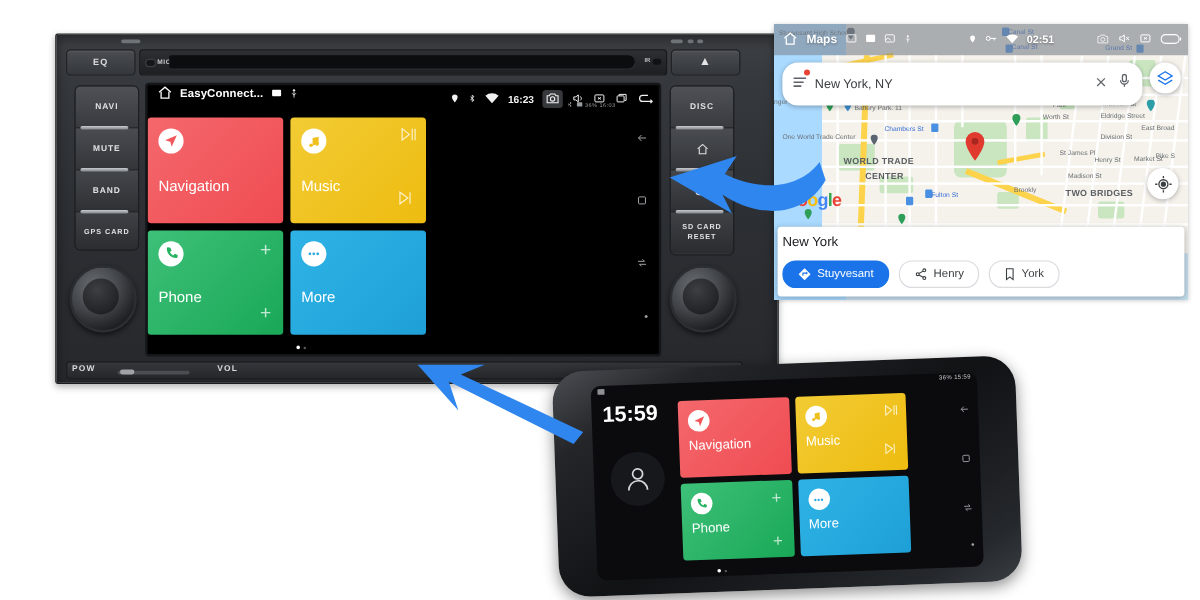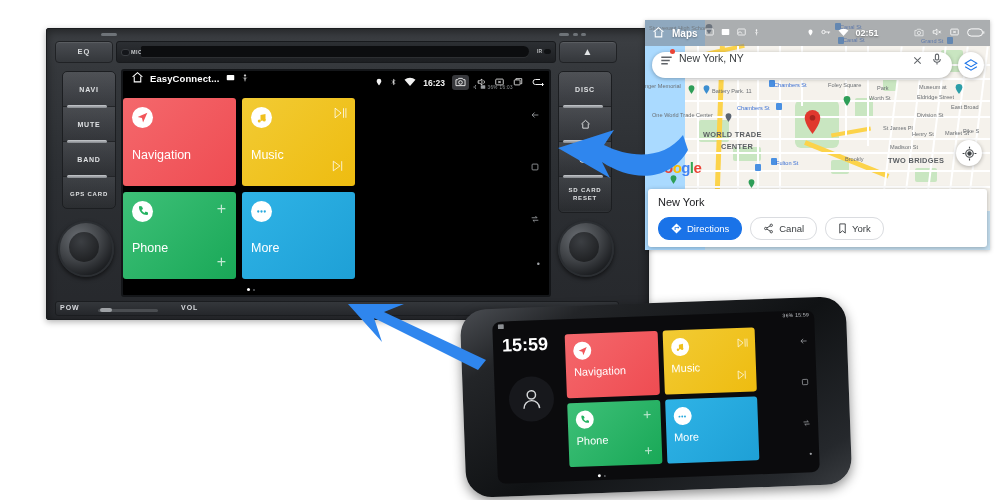--- a/index.html
+++ b/index.html
@@ -95,35 +95,35 @@
   
   #map-card{position:absolute;left:645px;top:20px;width:345px;height:230px;background:#e9e6df;
     overflow:hidden;box-shadow:0 1px 4px rgba(0,0,0,.25);}
   #map-canvas{position:absolute;inset:0;}
   #map-statusbar{position:absolute;left:0;right:0;top:0;height:26px;
     background:rgba(120,128,136,.55);display:flex;align-items:center;color:#fff;
     font-size:8px;z-index:6;}
   #map-sb-left{display:flex;align-items:center;gap:7px;padding-left:7px;}
   #map-sb-title{font-weight:bold;font-size:10px;text-shadow:0 1px 2px rgba(0,0,0,.35);}
   #map-sb-right{position:absolute;right:5px;display:flex;align-items:center;gap:7px;}
-  #map-searchbar{position:absolute;left:7px;top:32px;right:38px;height:26px;background:#fff;
-    border-radius:13px;display:flex;z-index:7;
+  #map-searchbar{position:absolute;left:7px;top:32px;right:38px;height:36px;background:#fff;
+    border-radius:13px;display:flex;align-items:center;z-index:7;
     box-shadow:0 1px 4px rgba(0,0,0,.3);}
   #map-search-text{flex:1;font-size:10.5px;color:#3c4043;margin-left:6px;}
   #map-layers-btn{position:absolute;right:6px;top:32px;width:26px;height:26px;border-radius:50%;
     background:#fff;display:flex;align-items:center;justify-content:center;z-index:7;
     box-shadow:0 1px 4px rgba(0,0,0,.3);}
   #map-locate-btn{position:absolute;right:8px;top:120px;width:26px;height:26px;border-radius:50%;
     background:#fff;display:flex;align-items:center;justify-content:center;z-index:7;
     box-shadow:0 1px 4px rgba(0,0,0,.3);}
   #map-google-logo{position:absolute;left:8px;top:139px;z-index:6;font-size:15px;font-weight:bold;
     letter-spacing:-.6px;}
   #map-pin{position:absolute;left:159px;top:90px;z-index:6;}
   #map-infocard{position:absolute;left:3px;right:3px;bottom:3px;height:58px;background:#fff;
-    border-radius:3px;z-index:8;box-shadow:0 1px 5px rgba(0,0,0,.28);padding:7px 10px;
+    border-radius:3px;z-index:8;box-shadow:0 1px 5px rgba(0,0,0,.28);padding:7px 4px;
     box-sizing:border-box;}
   #map-place-name{font-size:11px;color:#202124;}
   #map-actions{display:flex;gap:8px;margin-top:9px;}
   .map-chip{height:21px;border-radius:11px;display:flex;align-items:center;gap:5px;
     padding:0 12px;font-size:9.5px;border:1px solid #dadce0;color:#3c4043;background:#fff;}
   .map-chip.primary{background:#1a73e8;color:#fff;border-color:#1a73e8;}
   .map-label{position:absolute;font-size:5.6px;color:#6b6f73;white-space:nowrap;z-index:4;}
   .map-label.big{font-size:7.4px;color:#5b5f63;font-weight:600;letter-spacing:.3px;}
   .map-label.blue{color:#3b6fd4;}
   .road{position:absolute;background:#ffffff;z-index:2;}
@@ -641,30 +641,30 @@
   </div>
 
   <div id="map-infocard">
     <div id="map-place-name">New York</div>
     <div id="map-actions">
       <div class="map-chip primary">
         <svg width="11" height="11" viewBox="0 0 24 24" fill="#fff">
             <path d="M12 1 23 12 12 23 1 12z"></path>
             <path d="M10 15v-4h5v2l3-3-3-3v2h-7v6z" fill="#1a73e8"></path>
           </svg>
-        <span>Directions</span>
+        <span>Stuyvesant</span>
       </div>
       <div class="map-chip">
         <svg width="11" height="11" viewBox="0 0 24 24" fill="none" stroke="#3c4043" stroke-width="2">
             <circle cx="18" cy="5" r="2.6"></circle>
             <circle cx="6" cy="12" r="2.6"></circle>
             <circle cx="18" cy="19" r="2.6"></circle>
             <path d="M8.3 10.7l7.4-4.3M8.3 13.3l7.4 4.3"></path>
           </svg>
-        <span>Canal</span>
+        <span>Henry</span>
       </div>
       <div class="map-chip">
         <svg width="9" height="11" viewBox="0 0 18 24" fill="none" stroke="#3c4043" stroke-width="2">
             <path d="M3 2h12v20l-6-5-6 5z"></path>
           </svg>
         <span>York</span>
       </div>
     </div>
   </div>
 </div>

